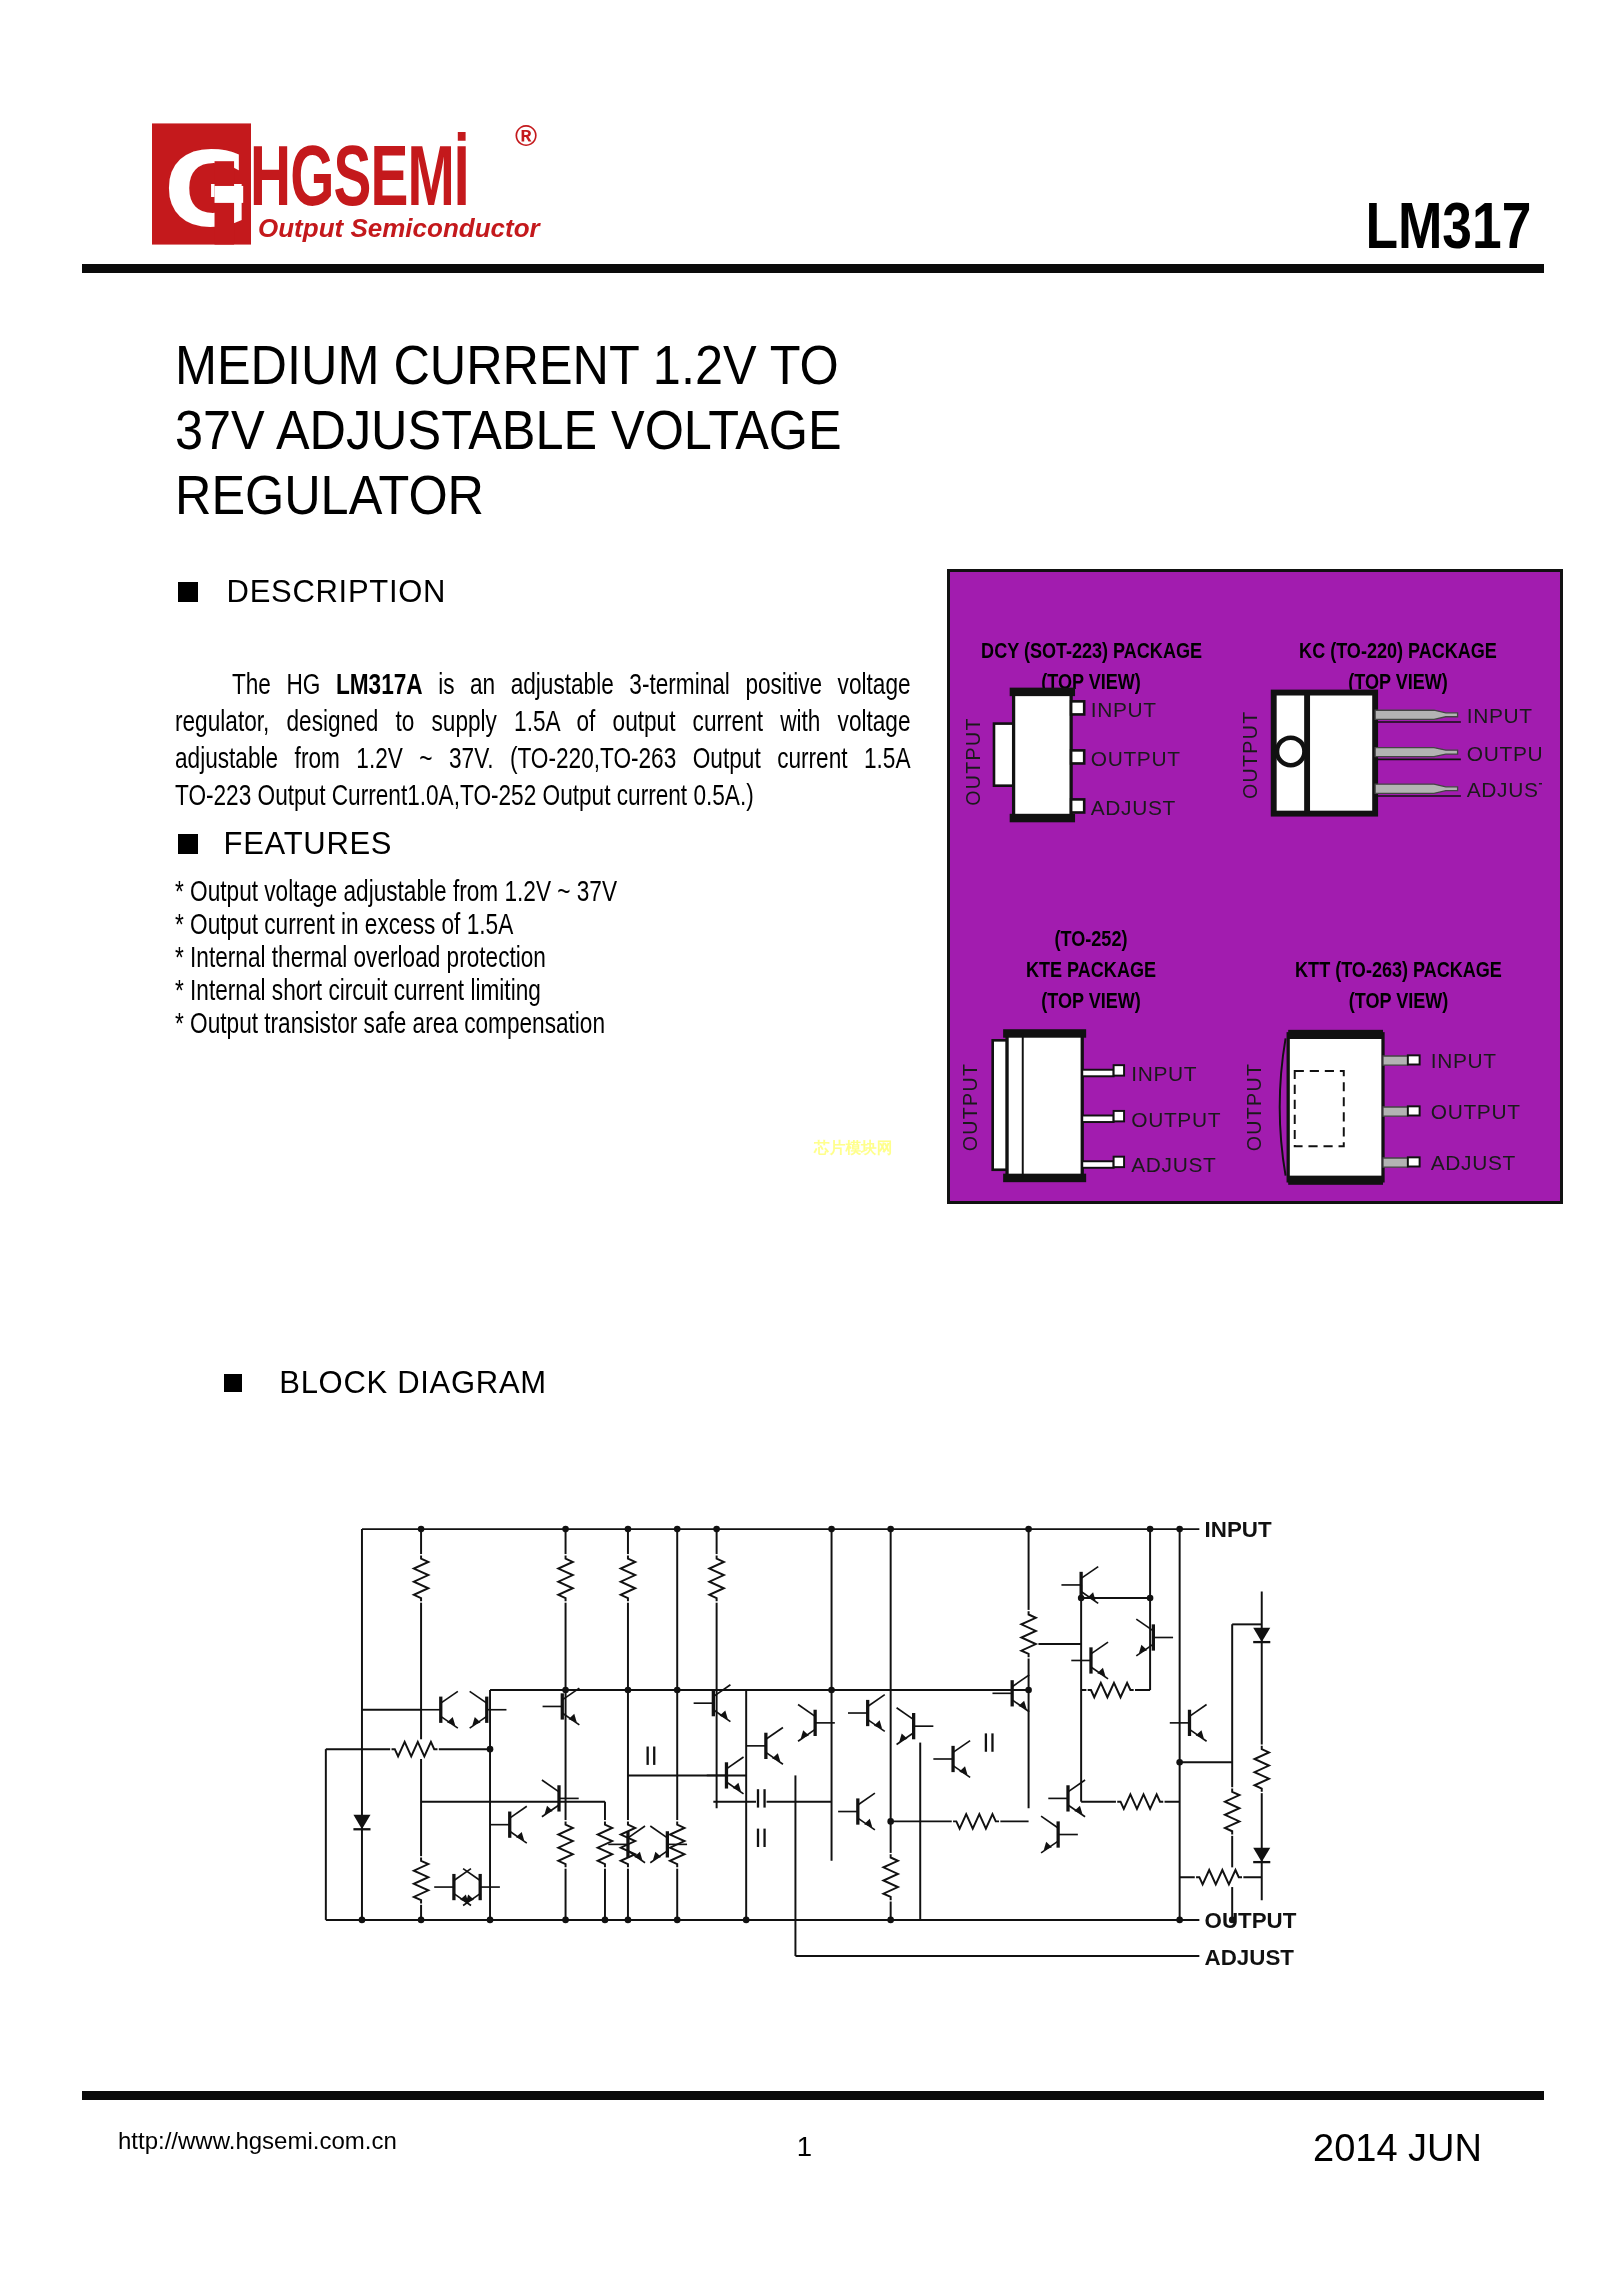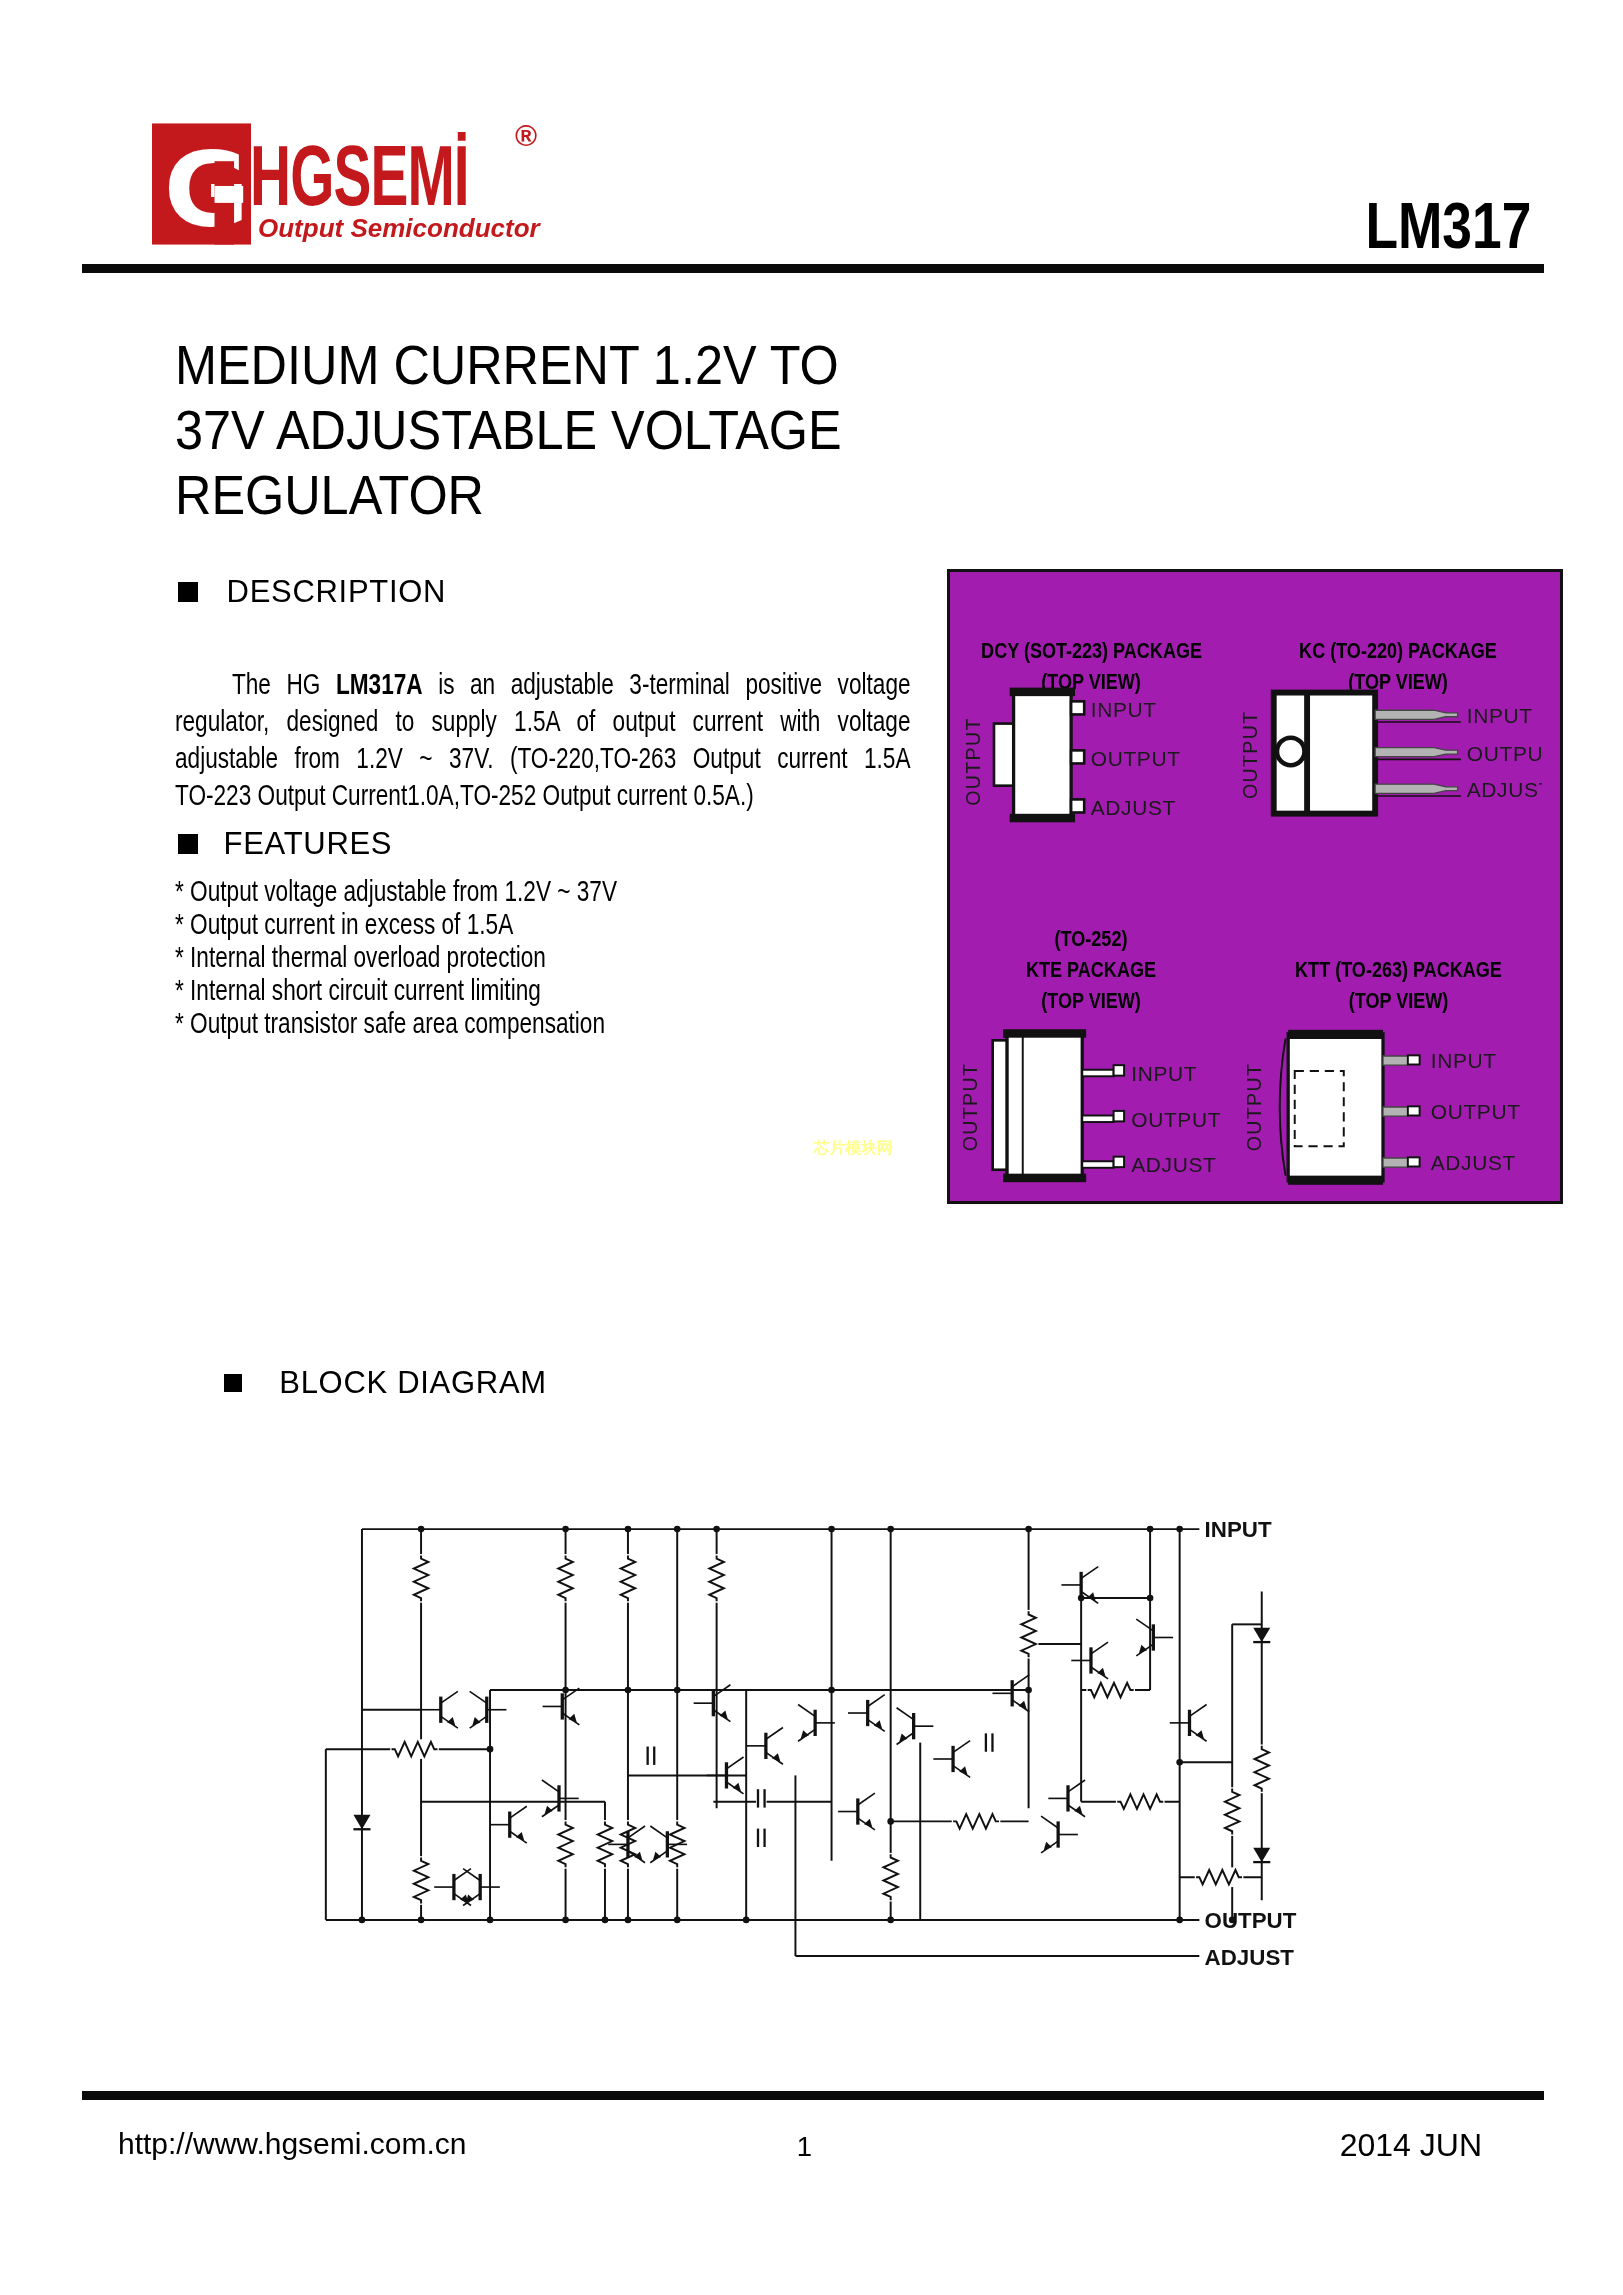--- a/index.html
+++ b/index.html
@@ -51,23 +51,23 @@
   .plabel{font-family:"Liberation Sans","DejaVu Sans",sans-serif;font-size:32px;fill:#1a1a1a;letter-spacing:1px;}
   .vpin{font-family:"Liberation Sans","DejaVu Sans",sans-serif;font-size:30px;fill:#1a1a1a;letter-spacing:2px;}
 
   
   .watermark{left:777px;top:1138px;font-size:15.7px;font-weight:bold;color:#ffff8c;white-space:nowrap;margin-left:37px;}
 
   
   .slabel{font-family:"Liberation Sans","DejaVu Sans",sans-serif;font-size:34px;font-weight:bold;fill:#111;}
 
   
-  .ft-url{left:118px;top:2127px;font-size:30px;white-space:nowrap;}
+  .ft-url{left:118px;top:2127px;font-size:24px;white-space:nowrap;}
   .ft-page{left:752px;top:2131px;width:105px;text-align:center;font-size:27.5px;}
-  .ft-date{right:141px;top:2127px;font-size:32px;white-space:nowrap;}
+  .ft-date{right:141px;top:2127px;font-size:38px;white-space:nowrap;}
 </style>
 </head>
 <body>
 
 <div class="page">
 
   <svg class="abs" style="left:152px;top:123px" width="99" height="122" viewBox="0 0 152 186">
     <rect x="0" y="0" width="152" height="186" fill="#c4191c"></rect>
     <text x="18" y="158" font-family="'DejaVu Sans','Liberation Sans',sans-serif" font-weight="bold" font-size="160" fill="#ffffff">G</text>
     <rect x="96" y="58" width="30" height="128" fill="#c4191c"></rect>

